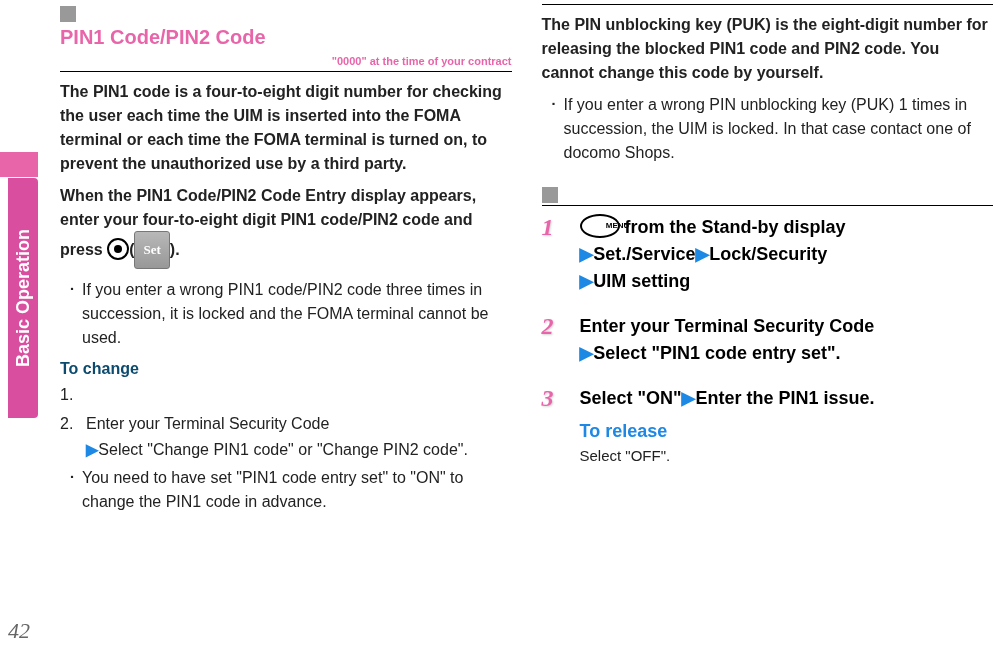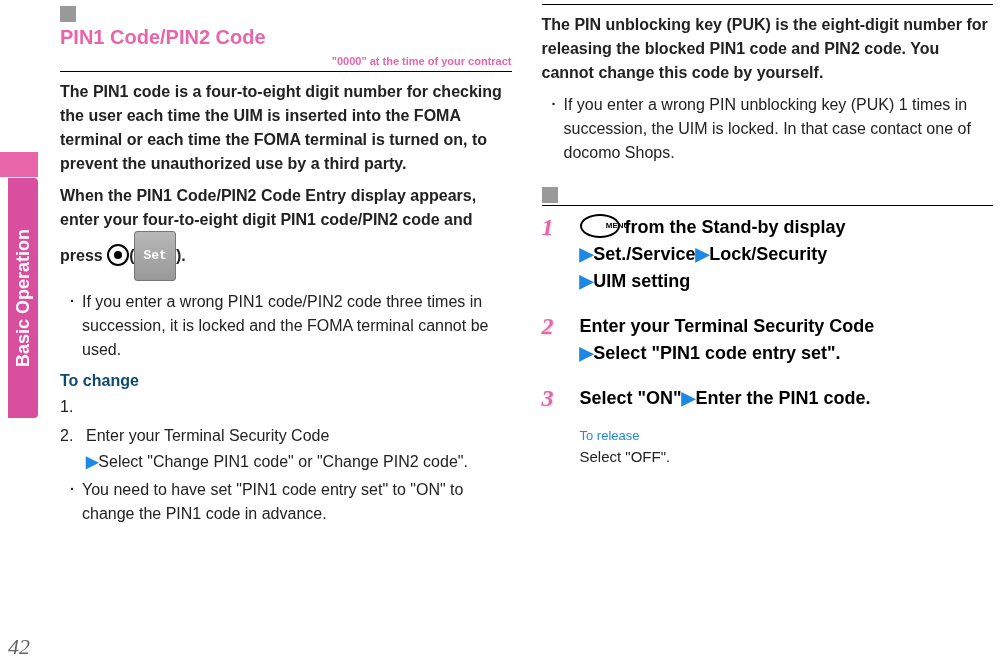--- a/index.html
+++ b/index.html
@@ -40,21 +40,21 @@
       font-size: 18px;
       display: flex;
       align-items: center;
       justify-content: center;
       writing-mode: vertical-rl;
       transform: rotate(180deg);
       border-radius: 4px 0 0 4px;
     }
     .page-number {
       position: absolute;
-      bottom: 2px;
+      bottom: 18px;
       left: 8px;
       font-size: 22px;
       color: #666;
       font-style: italic;
       font-family: Georgia, serif;
     }
     .content {
       position: absolute;
       left: 60px;
       top: 4px;
@@ -168,24 +168,24 @@
       width: 8px;
       height: 8px;
       background: #000;
       border-radius: 50%;
     }
     .set-button {
       display: inline-block;
       background: linear-gradient(#b8b8b8, #989898);
       border: 1px solid #777;
       border-radius: 3px;
-      padding: 14px 8px;
+      padding: 8px 8px;
       font-size: 13px;
       color: #fff;
-      font-family: Liberation Mono, monospace;
+      font-family: Liberation Serif, serif;
       vertical-align: middle;
       position: relative;
       top: -1px;
     }
     .step {
       display: flex;
       gap: 12px;
       margin-bottom: 18px;
     }
     .step-num {
@@ -200,23 +200,23 @@
       font-family: Georgia, serif;
     }
     .step-body {
       flex: 1;
       font-size: 18px;
       font-weight: bold;
       line-height: 1.5;
     }
     .step-sub-heading {
       color: #1e88e5;
-      font-weight: normal;
-      font-size: 13px;
-      margin-top: 14px;
+      font-weight: bold;
+      font-size: 18px;
+      margin-top: 6px;
     }
     .step-sub-text {
       font-weight: normal;
       font-size: 15px;
       color: #222;
     }
     .section-gap { margin-top: 20px; }
   </style>
 </head>
 <body>
@@ -301,20 +301,20 @@
       <div class="step-num">2</div>
       <div class="step-body">
         <span>Enter your Terminal Security Code</span><br>
         <span class="arrow">▶</span><span>Select "PIN1 code entry set".</span>
       </div>
     </div>
 
     <div class="step">
       <div class="step-num">3</div>
       <div class="step-body">
-        <span>Select "ON"</span><span class="arrow">▶</span><span>Enter the PIN1 code.</span>
+        <span>Select "ON"</span><span class="arrow">▶</span><span>Enter the PIN1 issue.</span>
         <div class="step-sub-heading">To release</div>
         <div class="step-sub-text">Select "OFF".</div>
       </div>
     </div>
 
   </div>
 </div>
 
 </body></html>

